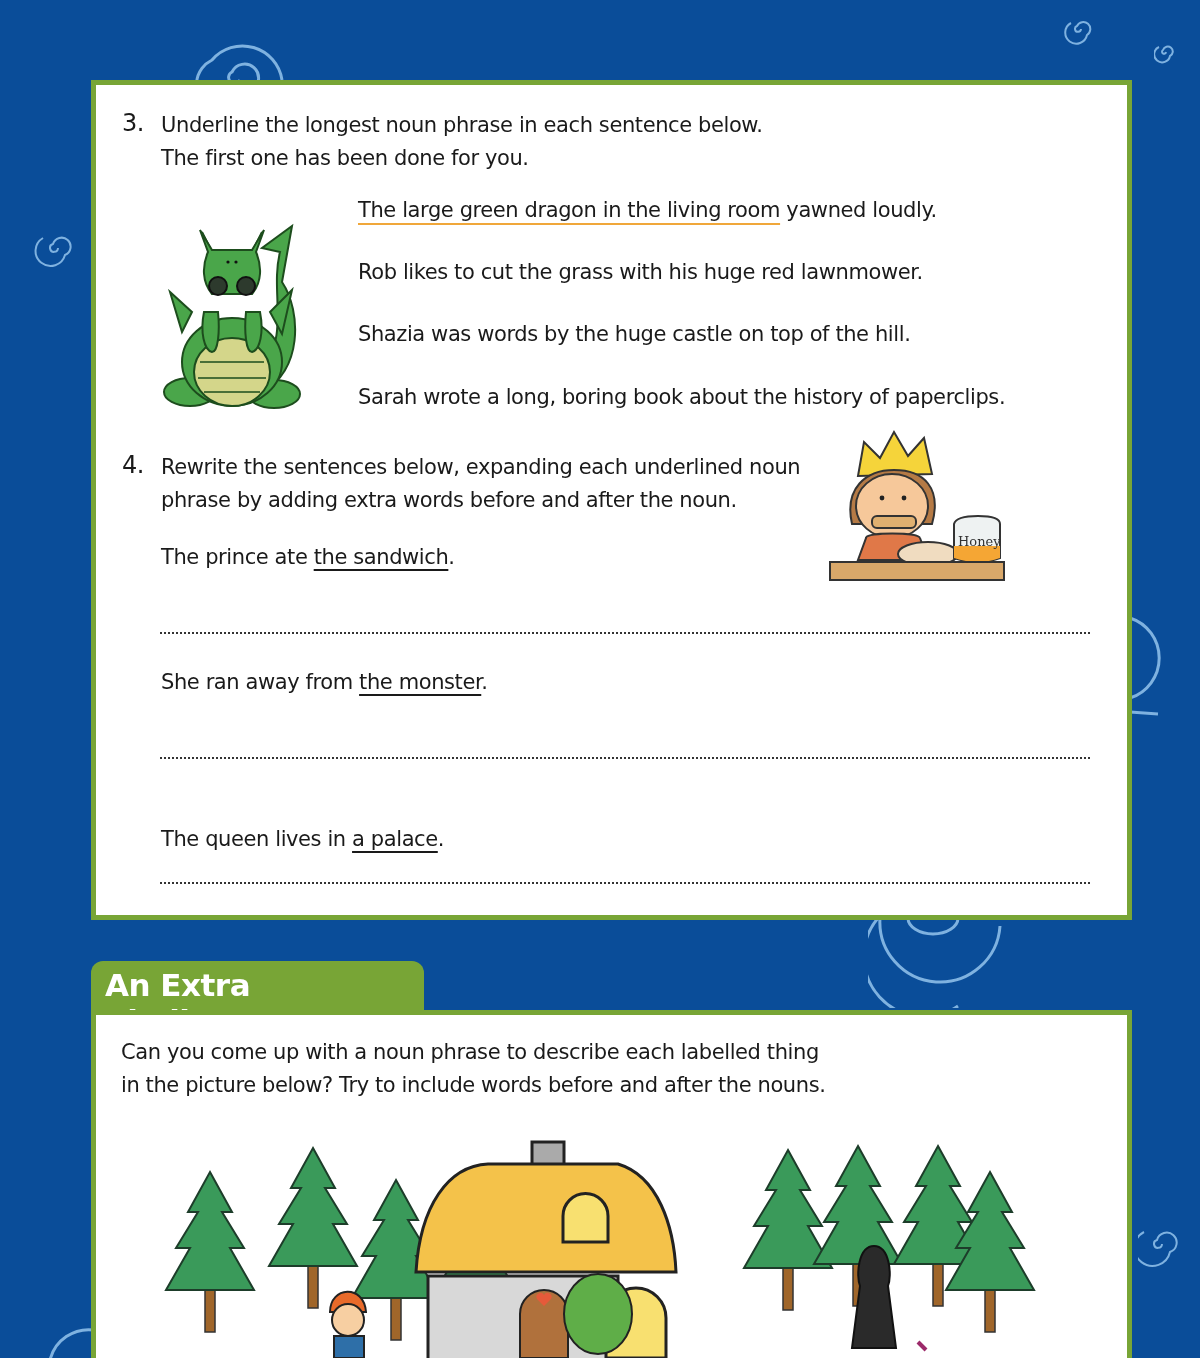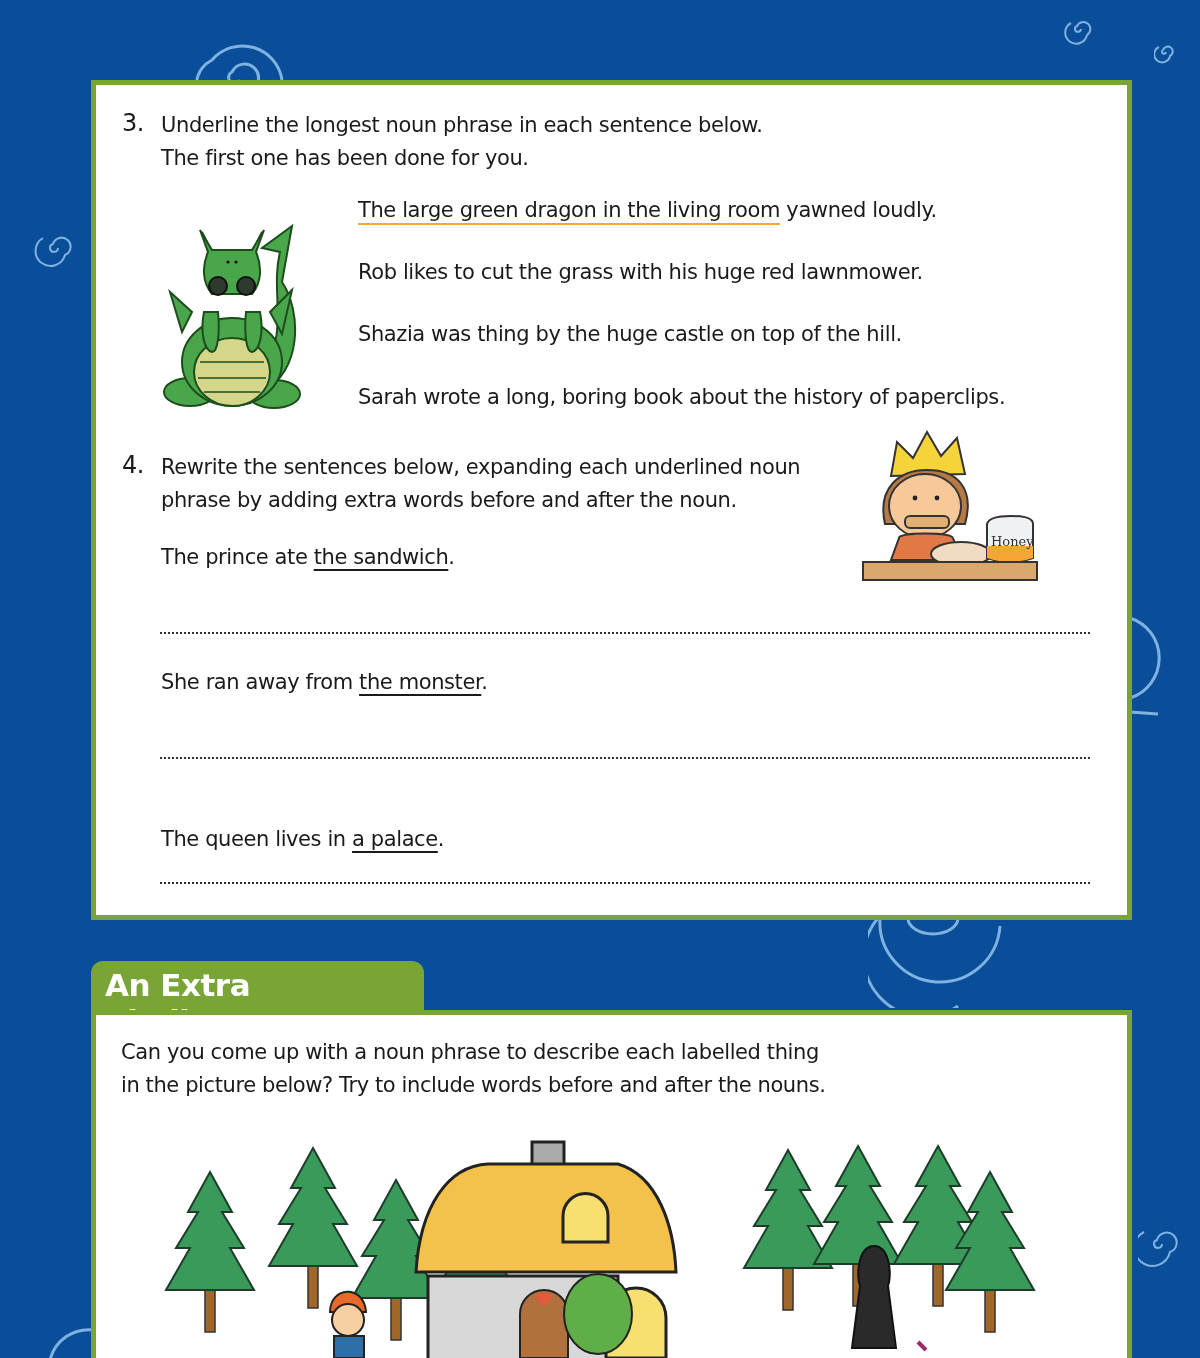--- a/index.html
+++ b/index.html
@@ -105,28 +105,28 @@
       <circle cx="84" cy="40" r="1.6" fill="#111"></circle>
     <path d="M52 90 C48 110 52 128 60 130 C66 130 68 110 66 90 Z" fill="#4aa64a" stroke="#1d4d1d" stroke-width="2"></path>
     <path d="M108 90 C112 110 108 128 100 130 C94 130 92 110 94 90 Z" fill="#4aa64a" stroke="#1d4d1d" stroke-width="2"></path>
   </svg>
 </div>
 
 <div class="txt" style="left:358px;top:194px;">
   <span class="u-orange">The large green dragon in the living room</span><span> yawned loudly.</span>
 </div>
 <div class="txt" style="left:358px;top:256px;">Rob likes to cut the grass with his huge red lawnmower.</div>
-<div class="txt" style="left:358px;top:318px;">Shazia was thing by the huge castle on top of the hill.</div>
+<div class="txt" style="left:358px;top:318px;">Shazia was words by the huge castle on top of the hill.</div>
 <div class="txt" style="left:358px;top:381px;">Sarah wrote a long, boring book about the history of paperclips.</div>
 
 <div class="q-num" style="left:122px;top:451px;">4.</div>
 <div class="txt" style="left:161px;top:451px;">Rewrite the sentences below, expanding each underlined noun</div>
 <div class="txt" style="left:161px;top:484px;">phrase by adding extra words before and after the noun.</div>
 
-<div class="illus" style="left:861px;top:428px;">
+<div class="illus" style="left:828px;top:428px;">
   <svg width="180" height="156" viewBox="0 0 180 156">
     <path d="M30 48 L36 14 L52 30 L66 4 L80 28 L96 10 L104 46 Z" fill="#f5d43a" stroke="#333" stroke-width="2"></path>
     <path d="M24 96 C16 60 38 42 66 42 C96 42 114 60 104 96 Z" fill="#b57a45" stroke="#333" stroke-width="2"></path>
     <ellipse cx="64" cy="78" rx="36" ry="32" fill="#f6c89a" stroke="#333" stroke-width="2"></ellipse>
     <circle cx="54" cy="70" r="2.4" fill="#222"></circle>
       <circle cx="76" cy="70" r="2.4" fill="#222"></circle>
     <path d="M38 110 C38 104 90 104 92 110 L100 132 H30 Z" fill="#e07848" stroke="#333" stroke-width="2"></path>
     <rect x="44" y="88" width="44" height="12" rx="5" fill="#e0b070" stroke="#333" stroke-width="2"></rect>
     <ellipse cx="100" cy="126" rx="30" ry="12" fill="#f0dcc0" stroke="#333" stroke-width="2"></ellipse>
     <path d="M126 96 Q128 88 150 88 Q172 88 172 96 L172 130 Q150 138 126 130 Z" fill="#eef2f2" stroke="#333" stroke-width="2"></path>

